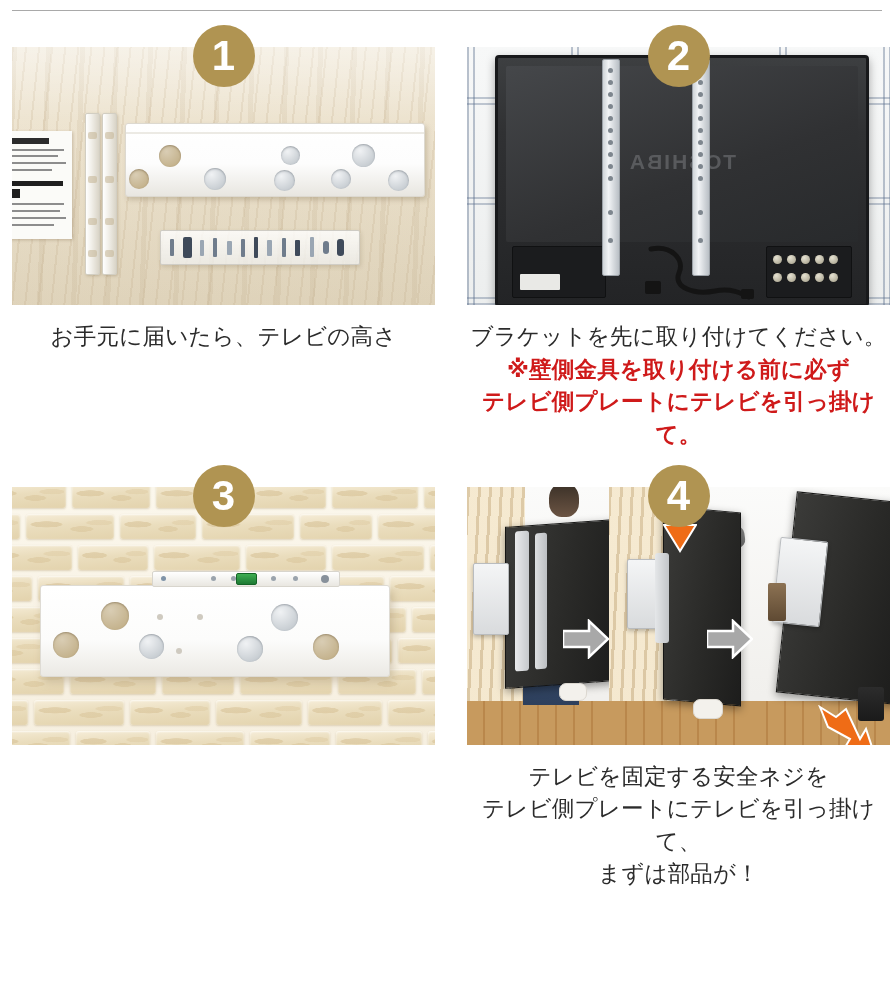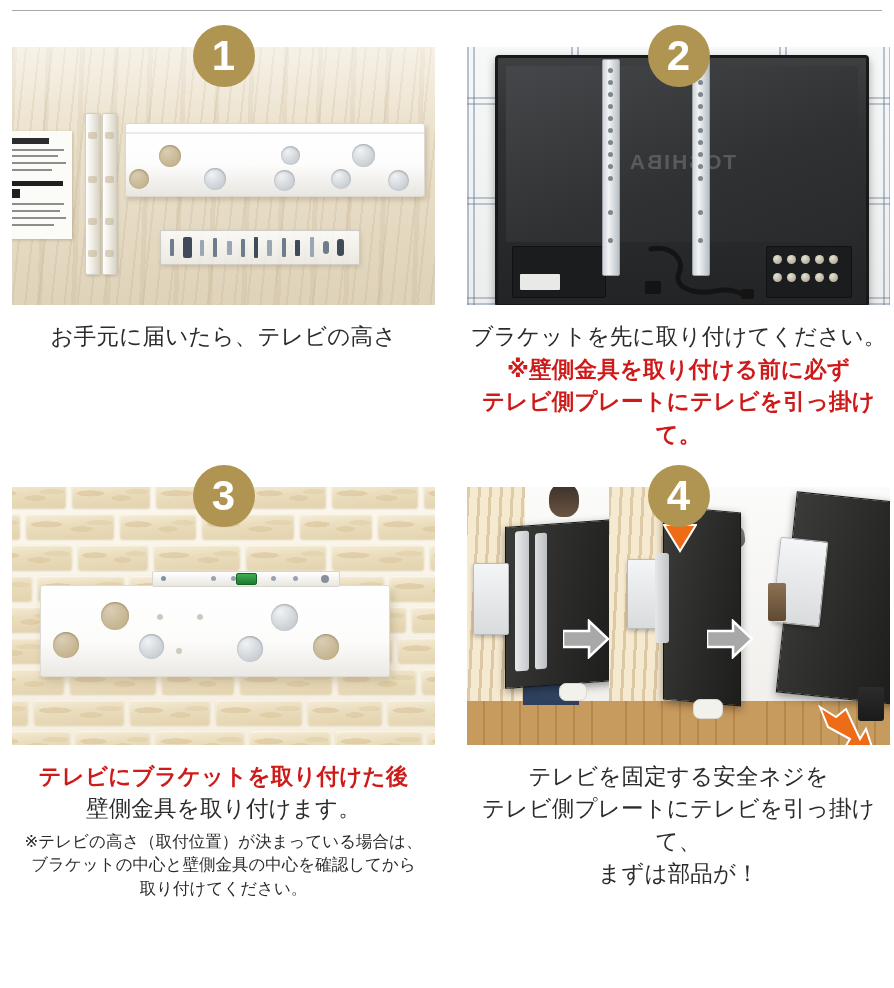--- a/index.html
+++ b/index.html
@@ -604,29 +604,20 @@
           <span class="hole silver" style="left:230px;top:18px;width:27px;height:27px;"></span>
           <span class="hole" style="left:272px;top:48px;width:26px;height:26px;"></span>
           <span style="position:absolute;left:116px;top:28px;width:6px;height:6px;border-radius:50%;background:#cfcac0;"></span>
           <span style="position:absolute;left:156px;top:28px;width:6px;height:6px;border-radius:50%;background:#cfcac0;"></span>
           <span style="position:absolute;left:135px;top:62px;width:6px;height:6px;border-radius:50%;background:#cfcac0;"></span>
         </div>
       </div>
       <div class="step-badge">3</div>
     </div>
 
-    <div class="caption">
-      <div class="cap-line red">テレビにブラケットを取り付けた後</div>
-      <div class="cap-line">壁側金具を取り付けます。</div>
-      <div class="cap-note">
-        <div>※テレビの高さ（取付位置）が決まっている場合は、</div>
-        <div>ブラケットの中心と壁側金具の中心を確認してから</div>
-        <div>取り付けてください。</div>
-      </div>
-    </div>
   </div>
 
   <div class="step-cell row2">
     <div class="photo-wrap">
       <div class="photo">
         <div class="ph4">
 
           <div class="sub s1">
             <span class="room-wall"></span>
             <span class="curtain" style="left:0;"></span>

